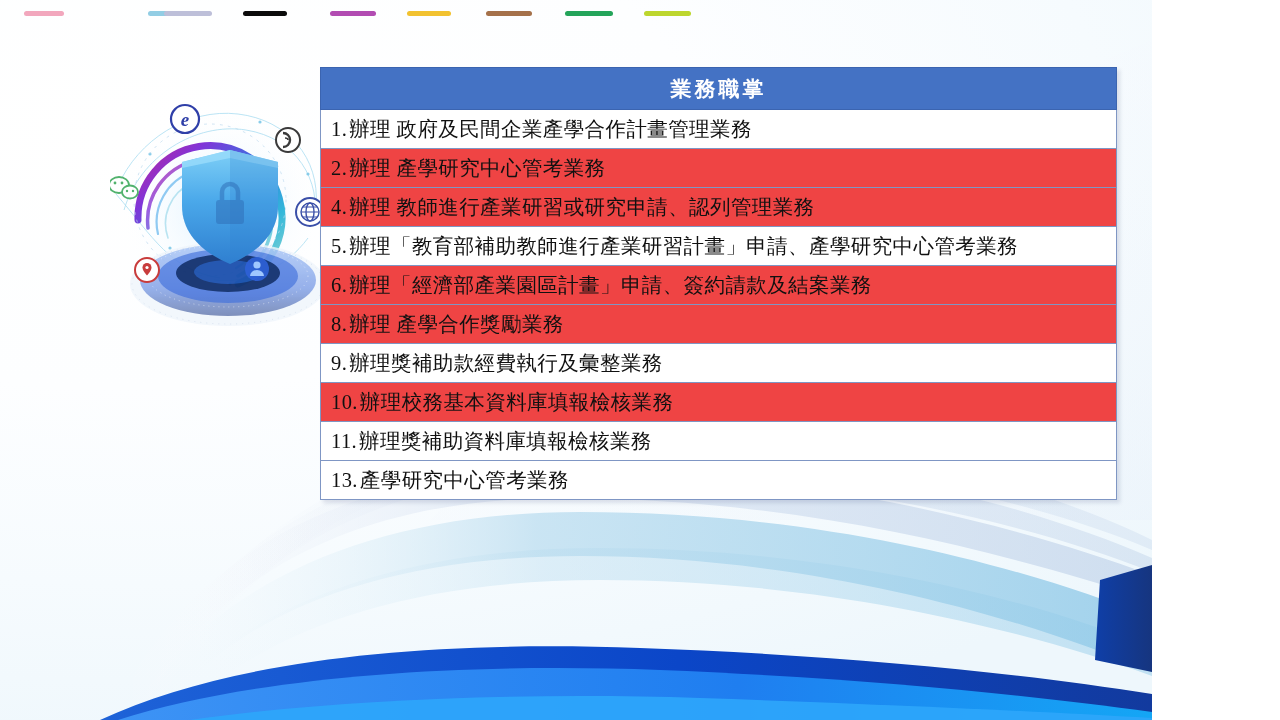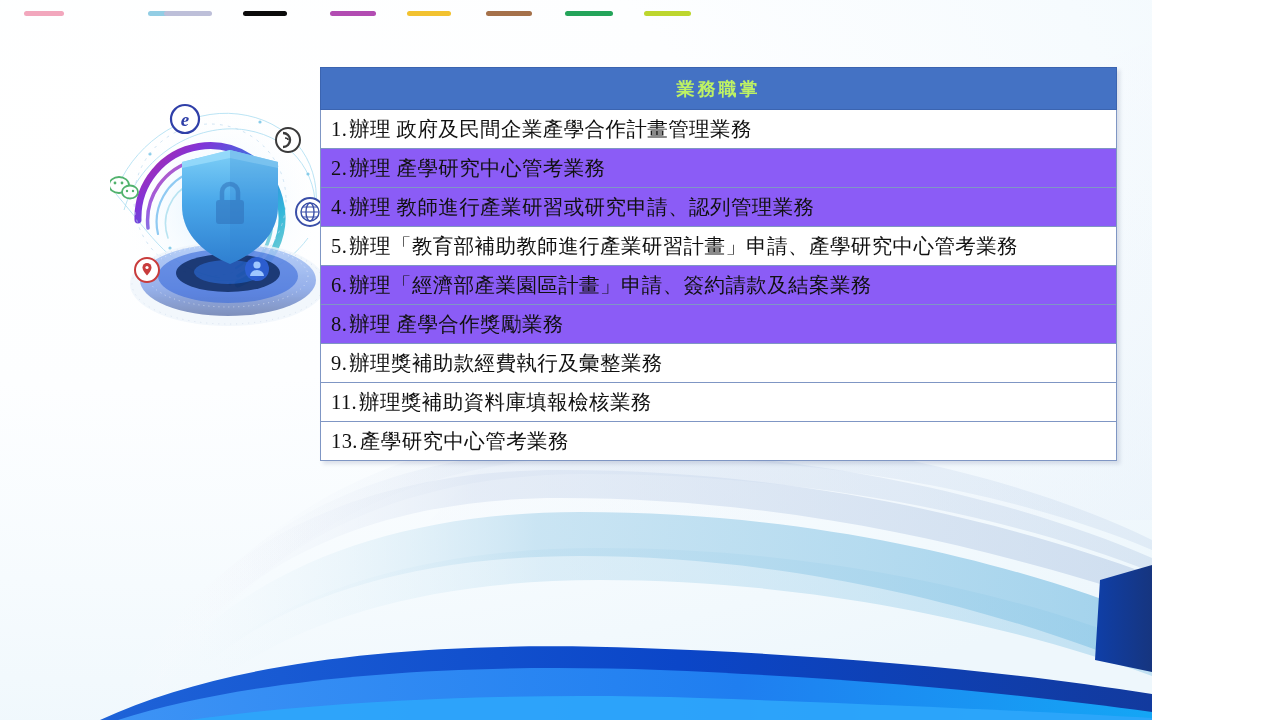--- a/index.html
+++ b/index.html
@@ -74,22 +74,22 @@
     left: 320px;
     top: 67px;
     width: 797px;
     z-index: 6;
     border-collapse: collapse;
     table-layout: fixed;
     box-shadow: 3px 3px 4px rgba(20,40,90,0.13);
   }
   #duty-table th {
     background: #4472C4;
-    color: #bef264;
-    font-size: 18px;
+    color: #ffffff;
+    font-size: 21px;
     font-weight: bold;
     letter-spacing: 3px;
     text-align: center;
     height: 41px;
     padding: 0;
     border: 1px solid #3b64b0;
     font-family: "Liberation Serif", "DejaVu Serif", serif;
   }
   #duty-table td {
     height: 38px;
@@ -99,21 +99,21 @@
     white-space: nowrap;
     border-left: 1px solid #7f96c4;
     border-right: 1px solid #7f96c4;
     border-top: 1px solid #7f96c4;
     border-bottom: 1px solid #7f96c4;
     font-family: "Liberation Serif", "DejaVu Serif", serif;
     letter-spacing: 0.4px;
     overflow: hidden;
   }
   #duty-table tr.odd-row td { background: #ffffff; }
-  #duty-table tr.even-row td { background: #8b5cf6; }
+  #duty-table tr.even-row td { background: #ef4444; }
 
   .row-num { margin-right: 2px; }
 </style>
 </head>
 <body>
 
 <div id="slide">
 
   <div id="slide-bg"></div>
 
@@ -308,20 +308,23 @@
         </tr>
       <tr class="even-row">
           <td><span class="row-num">6.</span><span>辦理「經濟部產業園區計畫」申請、簽約請款及結案業務</span></td>
         </tr>
       <tr class="even-row">
           <td><span class="row-num">8.</span><span>辦理 產學合作獎勵業務</span></td>
         </tr>
       <tr class="odd-row">
           <td><span class="row-num">9.</span><span>辦理獎補助款經費執行及彙整業務</span></td>
         </tr>
+      <tr class="even-row">
+          <td><span class="row-num">10.</span><span>辦理校務基本資料庫填報檢核業務</span></td>
+        </tr>
       <tr class="odd-row">
           <td><span class="row-num">11.</span><span>辦理獎補助資料庫填報檢核業務</span></td>
         </tr>
       <tr class="odd-row">
           <td><span class="row-num">13.</span><span>產學研究中心管考業務</span></td>
         </tr>
     </tbody>
   </table>
 
 </div>

